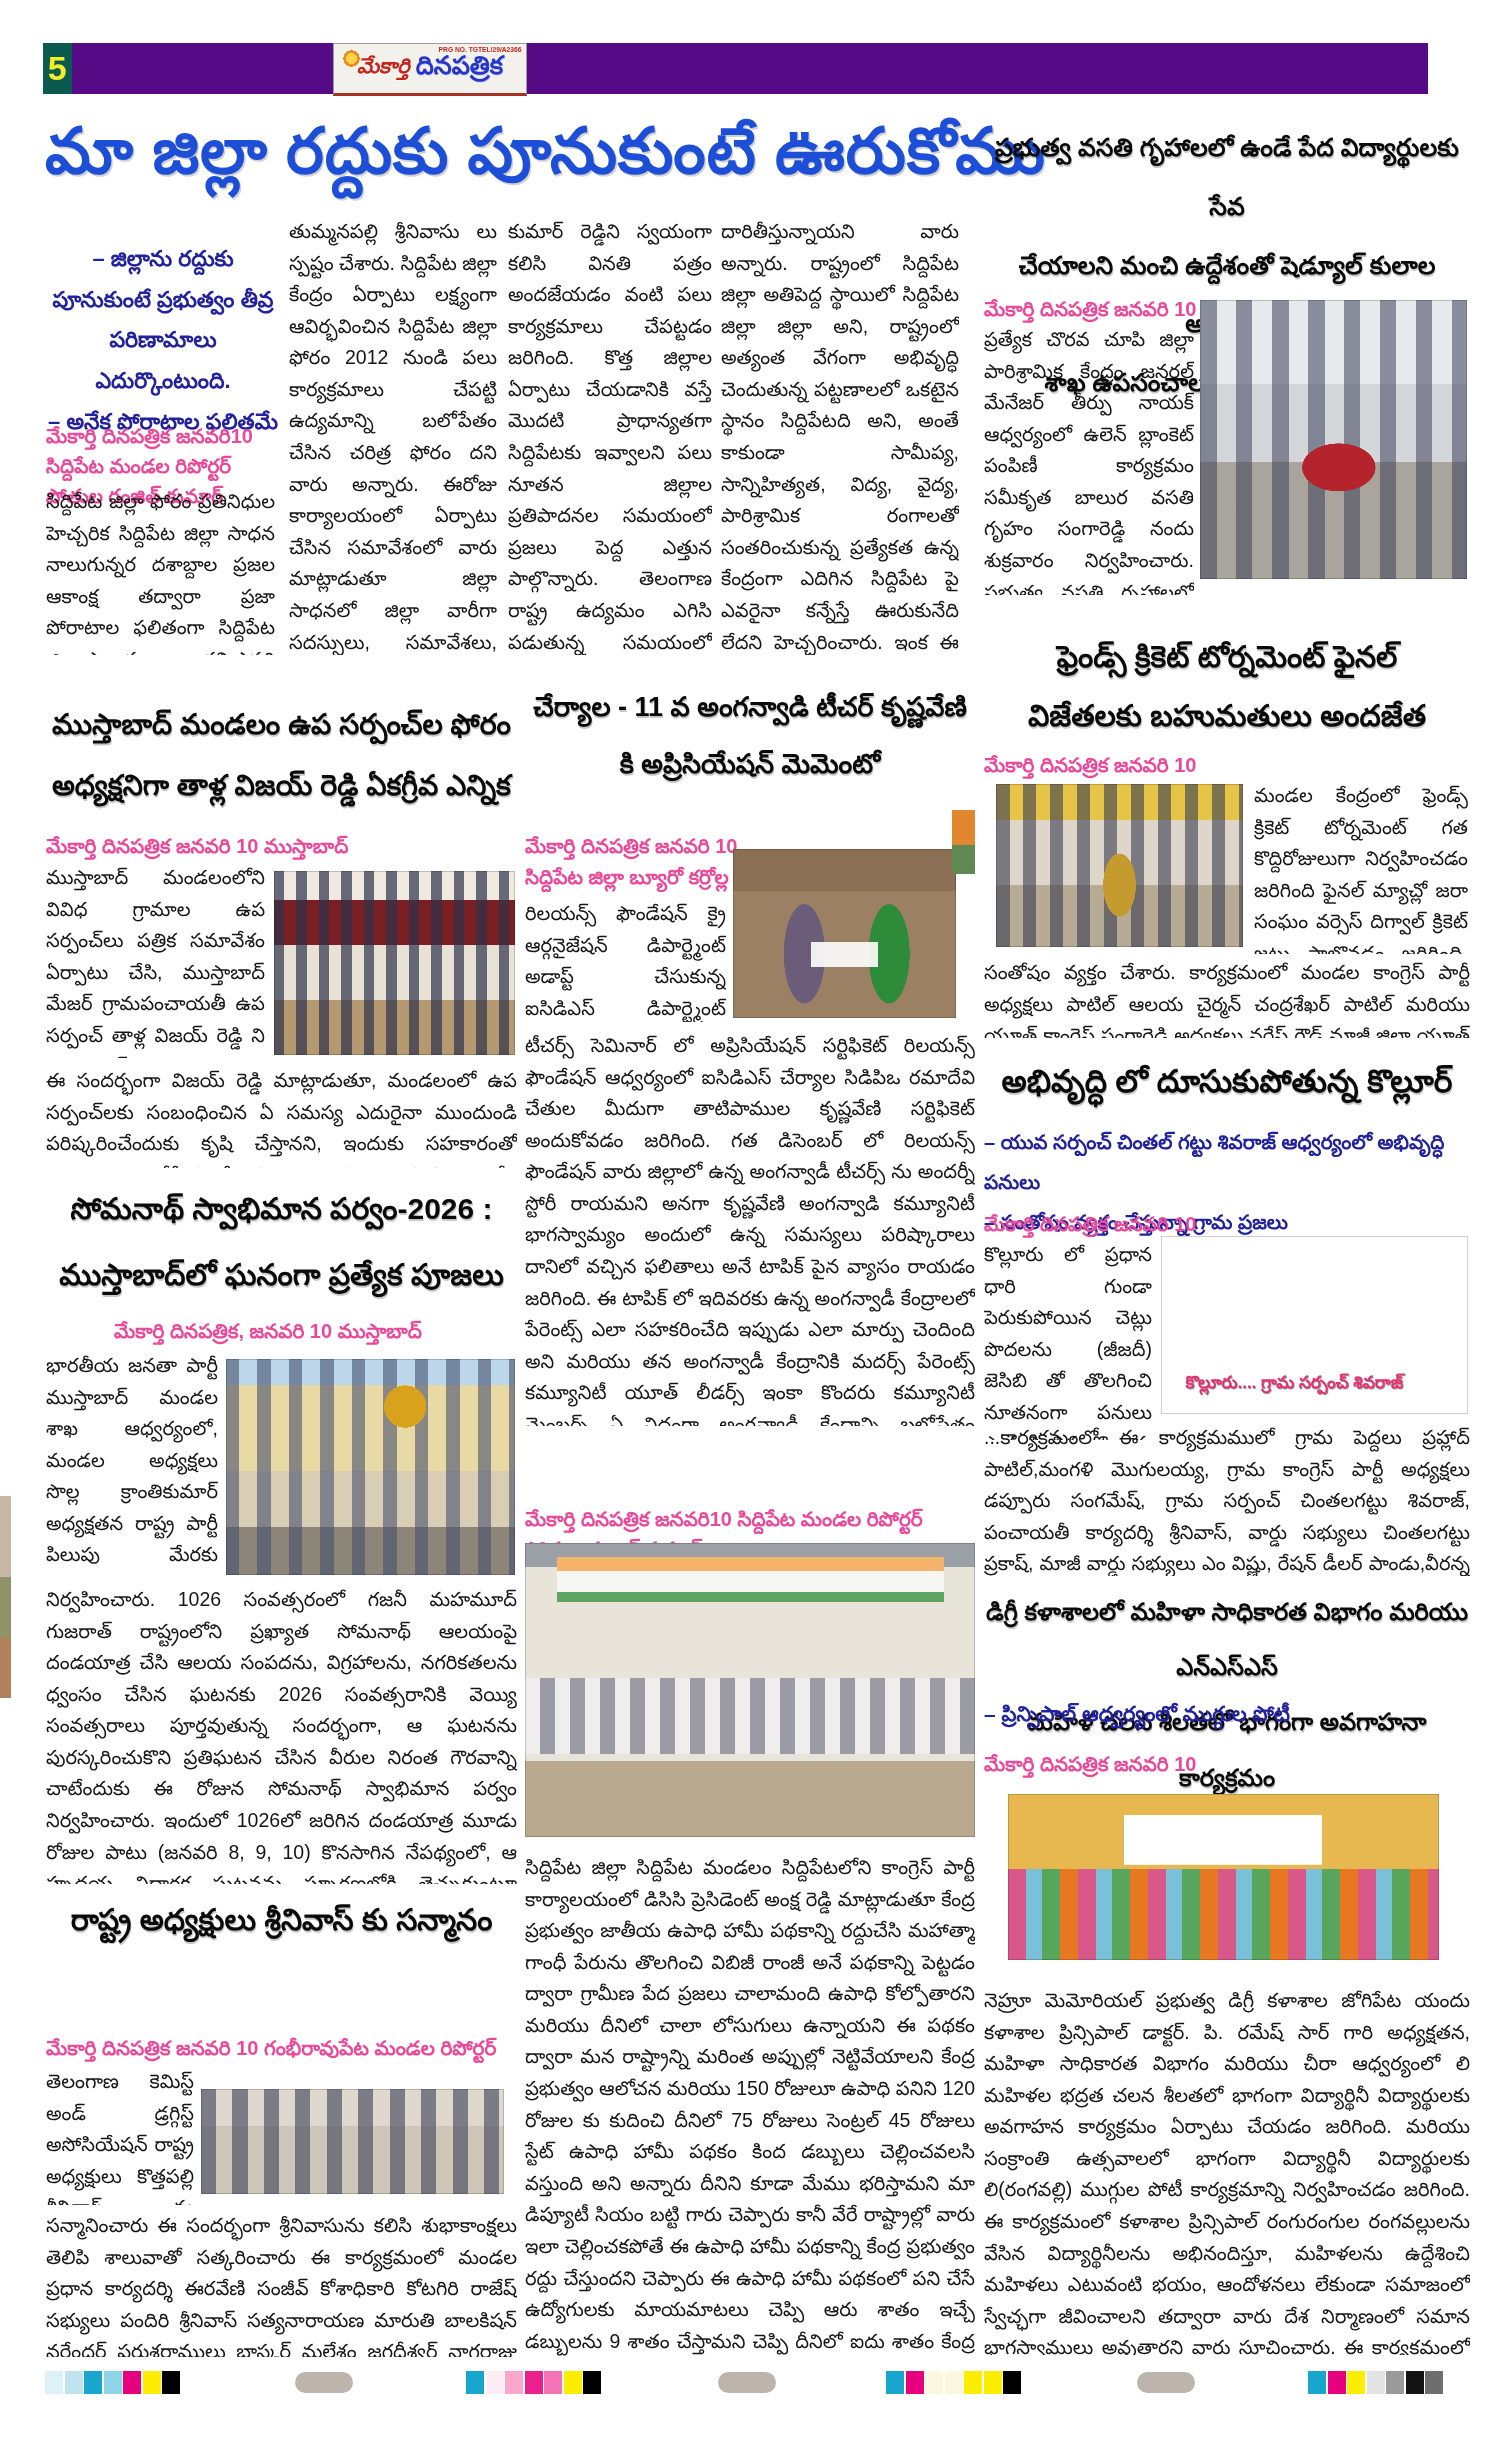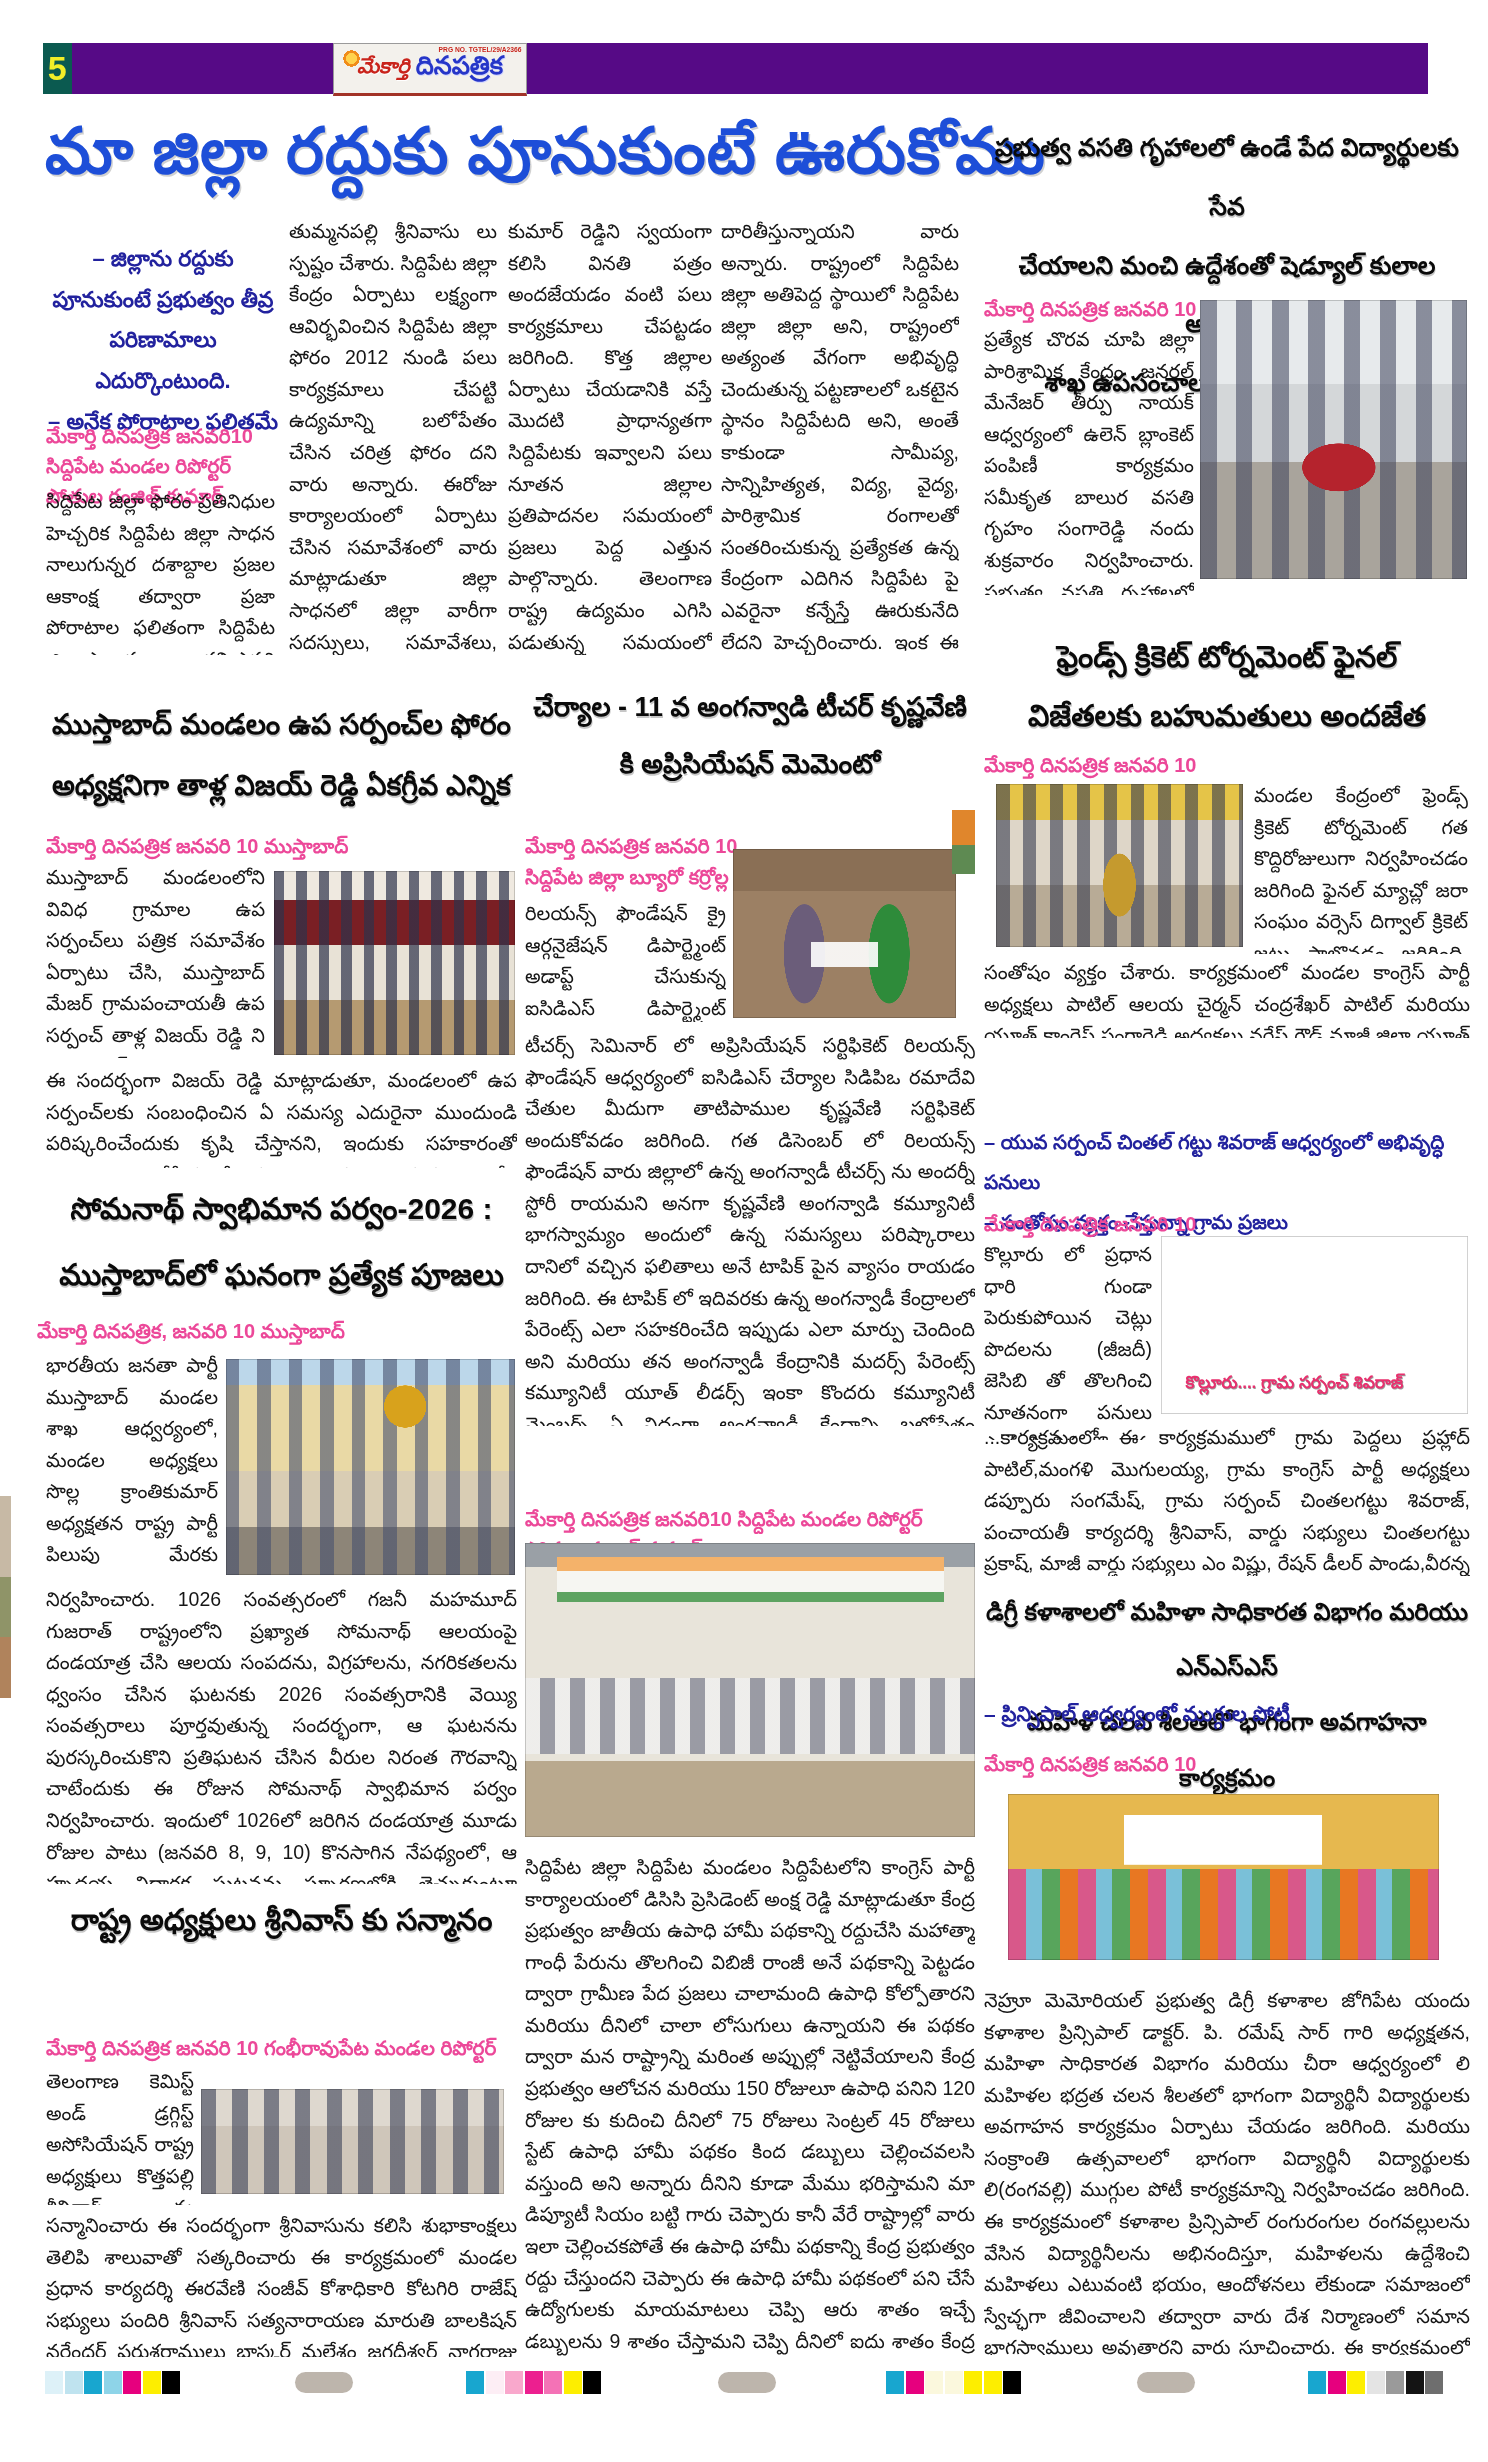--- a/index.html
+++ b/index.html
@@ -105,20 +105,21 @@
 
   <div class="abs head" style="left:984px;top:628px;width:486px;font-size:30px;line-height:1.95;">
     <div>ఫ్రెండ్స్ క్రికెట్ టోర్నమెంట్ ఫైనల్</div>
     <div>విజేతలకు బహుమతులు అందజేత</div>
   </div>
   <div class="abs dateline" style="left:984px;top:750px;width:315px;">మేకార్తి దినపత్రిక జనవరి 10</div>
   <div class="abs photo ph-cricket" style="left:996px;top:784px;width:247px;height:163px;"></div>
   <div class="abs body" style="left:1254px;top:780px;width:214px;height:174px;">మండల కేంద్రంలో ఫ్రెండ్స్ క్రికెట్ టోర్నమెంట్ గత కొద్దిరోజులుగా నిర్వహించడం జరిగింది ఫైనల్ మ్యాచ్లో జరా సంఘం వర్సెస్ దిగ్వాల్ క్రికెట్ జట్లు పాల్గొనడం జరిగింది. మన రన్నర్ గా జరా సంఘం విజేతగా నిలవడం తో</div>
   <div class="abs body" style="left:984px;top:957px;width:486px;height:81px;">సంతోషం వ్యక్తం చేశారు. కార్యక్రమంలో మండల కాంగ్రెస్ పార్టీ అధ్యక్షలు పాటిల్ ఆలయ చైర్మన్ చంద్రశేఖర్ పాటిల్ మరియు యూత్ కాంగ్రెస్ సంగారెడ్డి అధ్యక్షలు నరేష్ గౌడ్ మాజీ జిల్లా యూత్ కాంగ్రెస్ అధ్యక్షలు ఉదయ్ శంకర్ పాటిల్ బొప్పన్ పల్లి సర్పంచ్ అమృత్ కొల్లూరు సర్పంచ్ శివరాజ్ మాజీ సర్పంచులు కాంగ్రెస్ నాయకులు యువ నాయకులు పెద్ద ఎత్తున పాల్గొని విజయవంతం చేశారు.</div>
 
+  <div class="abs head" style="left:984px;top:1063px;width:486px;font-size:31.5px;">అభివృద్ధి లో దూసుకుపోతున్న కొల్లూర్</div>
   <div class="abs blue" style="left:984px;top:1122px;width:486px;font-size:20px;line-height:2.0;overflow:hidden;">
     <div>– యువ సర్పంచ్ చింతల్ గట్టు శివరాజ్ ఆధ్వర్యంలో అభివృద్ధి పనులు</div>
     <div>– సంతోషం వ్యక్తం చేస్తున్నా గ్రామ ప్రజలు</div>
   </div>
   <div class="abs dateline" style="left:984px;top:1209px;width:315px;">మేకార్తి దినపత్రిక జనవరి 10</div>
   <div class="abs body" style="left:984px;top:1239px;width:168px;height:201px;">కొల్లూరు లో ప్రధాన ధారి గుండా పెరుకుపోయిన చెట్లు పొదలను (జీజదీ) జెసిబి తో తొలగించి నూతనంగా పనులు ప్రారంభించిన కొల్లూరు గ్రామ పెద్దలు మరియు కొల్లూరు గ్రామ సర్పంచ్, పంచాయతీ కార్యదర్శులు</div>
   <div class="abs photo ph-jcb" style="left:1161px;top:1236px;width:307px;height:178px;">
     <span class="caption-red">కొల్లూరు.... గ్రామ సర్పంచ్ శివరాజ్</span>
   </div>
   <div class="abs body" style="left:984px;top:1422px;width:486px;height:154px;">...కార్యక్రమంలో ఈ కార్యక్రమములో గ్రామ పెద్దలు ప్రహ్లాద్ పాటిల్,మంగళి మొగులయ్య, గ్రామ కాంగ్రెస్ పార్టీ అధ్యక్షలు డప్పూరు సంగమేష్, గ్రామ సర్పంచ్ చింతలగట్టు శివరాజ్, పంచాయతీ కార్యదర్శి శ్రీనివాస్, వార్డు సభ్యులు చింతలగట్టు ప్రకాష్, మాజీ వార్డు సభ్యులు ఎం విష్ణు, రేషన్ డీలర్ పాండు,వీరన్న పాటిల్,రహీమ్,శ్వరయ్య,ప్రెస్ రిపోర్టర్ చింతలగట్టు నర్సింలు,బసయ్య, కాశీ,శ్రీనివాస్ పాటిల్,మల్లేష్ ,దేవదాస్, అనిల్ తదీతరులు పాల్గొన్నారు.</div>
@@ -138,21 +139,21 @@
   </div>
   <div class="abs dateline" style="left:46px;top:831px;width:420px;">మేకార్తి దినపత్రిక జనవరి 10 ముస్తాబాద్</div>
   <div class="abs body" style="left:46px;top:862px;width:219px;height:196px;">ముస్తాబాద్ మండలంలోని వివిధ గ్రామాల ఉప సర్పంచ్‌లు పత్రిక సమావేశం ఏర్పాటు చేసి, ముస్తాబాద్ మేజర్ గ్రామపంచాయతీ ఉప సర్పంచ్ తాళ్ల విజయ్ రెడ్డి ని ముస్తాబాద్ మండలం ఉప సర్పంచ్‌ల ఫోరం అధ్యక్షనిగా ఏకగ్రీవంగా ఎన్నుకున్నారు.</div>
   <div class="abs photo ph-hall" style="left:274px;top:871px;width:241px;height:184px;"></div>
   <div class="abs body" style="left:46px;top:1065px;width:471px;height:103px;">ఈ సందర్భంగా విజయ్ రెడ్డి మాట్లాడుతూ, మండలంలో ఉప సర్పంచ్‌లకు సంబంధించిన ఏ సమస్య ఎదురైనా ముందుండి పరిష్కరించేందుకు కృషి చేస్తానని, ఇందుకు సహకారంతో పోరాటాలు బలోపేతం చేస్తామని అన్నారు. ఉపాధ్యక్షులుగా కోల కృష్ణ గౌడ్ ని, ప్రధాన కార్యదర్శిగా పలు వరుసల, మార్కెట్ విగ్నేష్ ని ఎన్నుకోవడమైనది. ఈ సమావేశానికి మండలంలోని ఉప సర్పంచ్‌లు పెద్ద సంఖ్యలో పాల్గొని నూతన కార్యవర్గానికి శుభాకాంక్షలు తెలియజేశారు.</div>
 
   <div class="abs head" style="left:46px;top:1176px;width:471px;font-size:30px;line-height:2.2;">
     <div>సోమనాథ్ స్వాభిమాన పర్వం-2026 :</div>
     <div>ముస్తాబాద్‌లో ఘనంగా ప్రత్యేక పూజలు</div>
   </div>
-  <div class="abs dateline" style="left:37px;top:1316px;width:420px;">మేకార్తి దినపత్రిక, జనవరి 10 ముస్తాబాద్</div>
+  <div class="abs dateline" style="left:58px;top:1316px;width:420px;text-align:center;">మేకార్తి దినపత్రిక, జనవరి 10 ముస్తాబాద్</div>
   <div class="abs body" style="left:46px;top:1350px;width:172px;height:225px;">భారతీయ జనతా పార్టీ ముస్తాబాద్ మండల శాఖ ఆధ్వర్యంలో, మండల అధ్యక్షలు సొల్ల క్రాంతికుమార్ అధ్యక్షతన రాష్ట్ర పార్టీ పిలుపు మేరకు సోమనాథ్ స్వాభిమాన పర్వం--2026 కార్యక్రమాన్ని ఘనంగా</div>
   <div class="abs photo ph-temple" style="left:226px;top:1359px;width:289px;height:216px;"></div>
   <div class="abs body" style="left:46px;top:1584px;width:471px;height:300px;">నిర్వహించారు. 1026 సంవత్సరంలో గజనీ మహమూద్ గుజరాత్ రాష్ట్రంలోని ప్రఖ్యాత సోమనాథ్ ఆలయంపై దండయాత్ర చేసి ఆలయ సంపదను, విగ్రహాలను, నగరికతలను ధ్వంసం చేసిన ఘటనకు 2026 సంవత్సరానికి వెయ్యి సంవత్సరాలు పూర్తవుతున్న సందర్భంగా, ఆ ఘటనను పురస్కరించుకొని ప్రతిఘటన చేసిన వీరుల నిరంత గౌరవాన్ని చాటేందుకు ఈ రోజున సోమనాథ్ స్వాభిమాన పర్వం నిర్వహించారు. ఇందులో 1026లో జరిగిన దండయాత్ర మూడు రోజుల పాటు (జనవరి 8, 9, 10) కొనసాగిన నేపథ్యంలో, ఆ హృదయ విదారక ఘటనను స్ఫూరణలోకి తెచ్చుకుంటూ సోమనాథ్ సన్నిధిలో నిరాహార దీక్షలు, శివాలయాలలో ప్రత్యేక పూజలు, అర్చనలు, హారతులు ఘనంగా నిర్వహించారు. ఈ కార్యక్రమంలో ప్రత్యేక పూజల్లో గోఖేల్జీమింగ్ మహేందర్,పోకిలాల ఉపాధ్యక్ష కోల కృష్ణ,మల్లేశం సభ్యులు సంజీవ్,నాగరాజు,మహేష్,తిరుపతి, చిట్టిరెడ్డి, విఘ్నేష్ రాజు,పలు వెంకటేష్,మరియు శ్రీకాంత్, మీస స్వామి, ఒరగంటి సత్యం, రంజాన్ వెంకటేష్ తదితరులు పాల్గొన్నారు.</div>
 
   <div class="abs head" style="left:46px;top:1884px;width:471px;font-size:30px;line-height:2.4;">
     <div>రాష్ట్ర అధ్యక్షులు శ్రీనివాస్ కు సన్మానం</div>
   </div>
   <div class="abs dateline" style="left:46px;top:2033px;width:471px;">మేకార్తి దినపత్రిక జనవరి 10 గంభీరావుపేట మండల రిపోర్టర్</div>
   <div class="abs body" style="left:46px;top:2066px;width:148px;height:139px;">తెలంగాణ కెమిస్ట్ అండ్ డ్రగ్గిస్ట్ అసోసియేషన్ రాష్ట్ర అధ్యక్షులు కొత్తపల్లి శ్రీనివాస్ ను గంభీరావుపేట మండల అసోసియేషన్ అధ్యక్షులు చింత వెంకటేశం ఆధ్వర్యంలో సభ్యులు శనివారం ఘనంగా</div>
   <div class="abs photo ph-felicit" style="left:201px;top:2089px;width:303px;height:105px;"></div>

